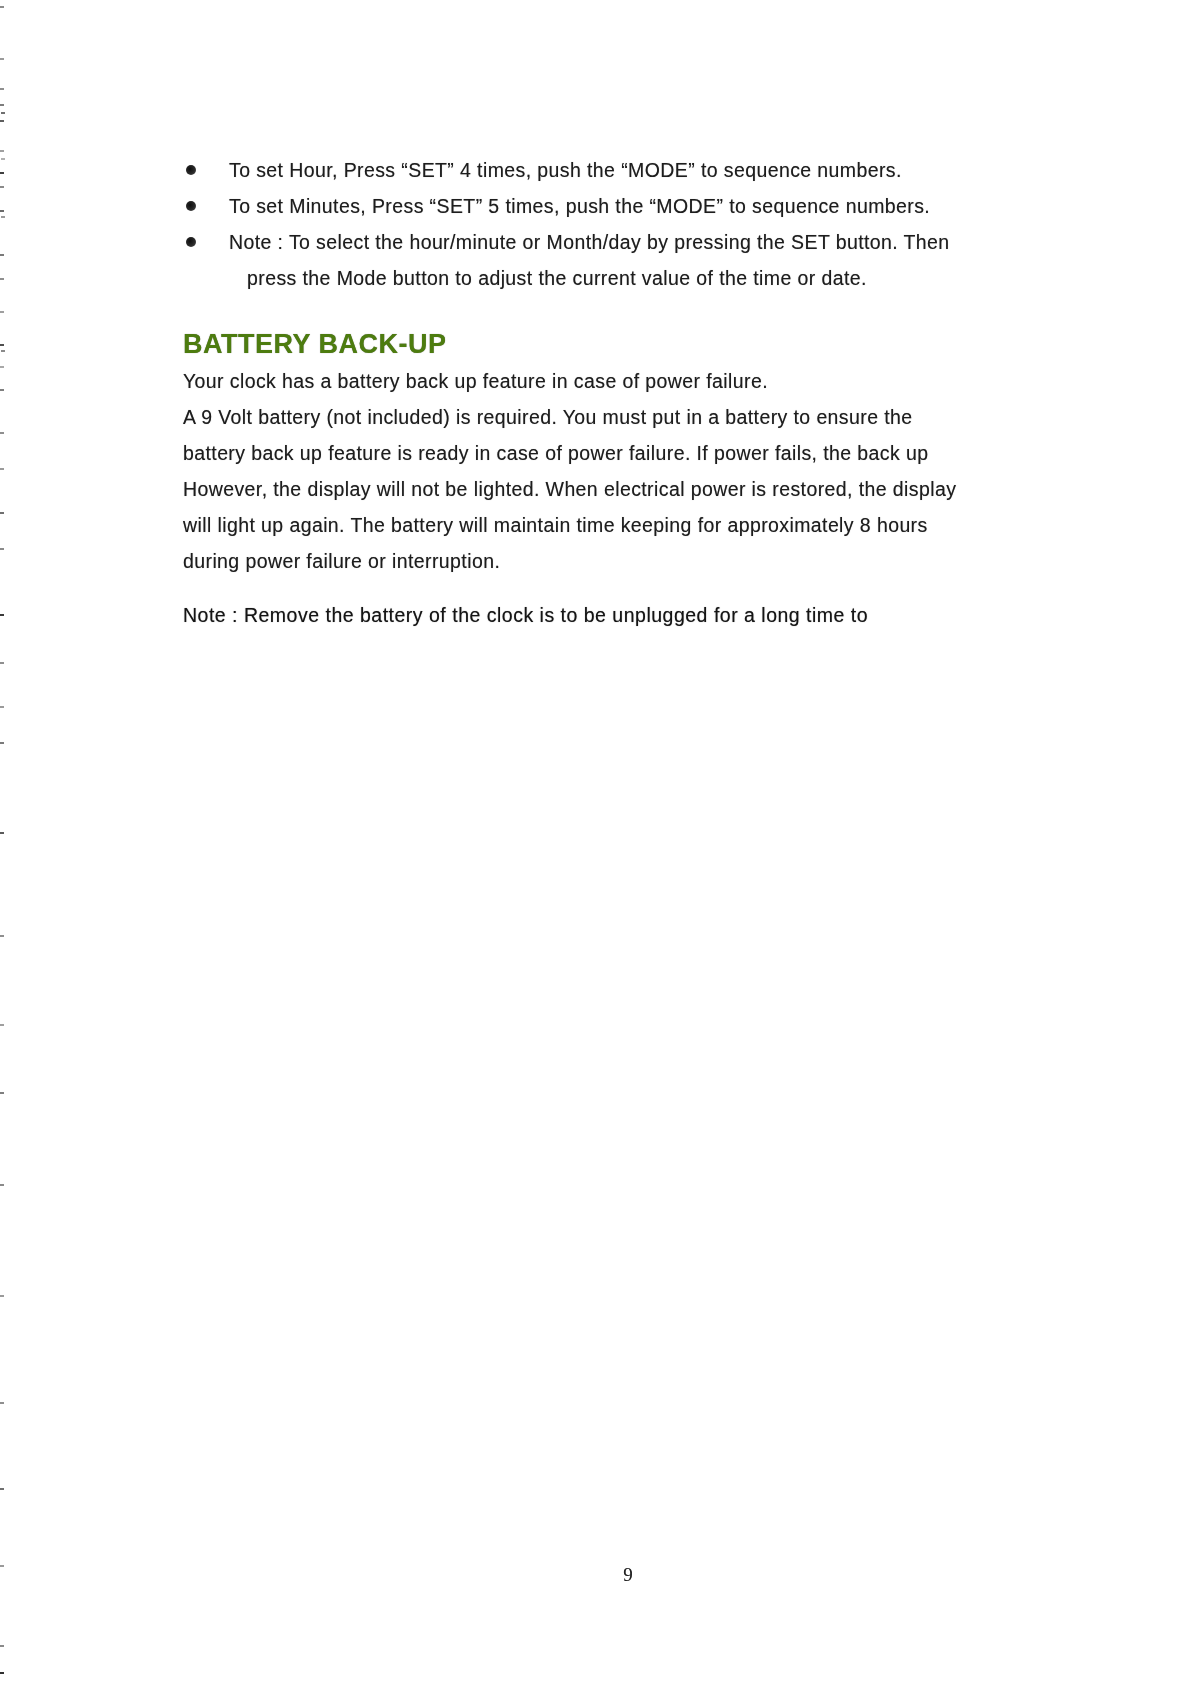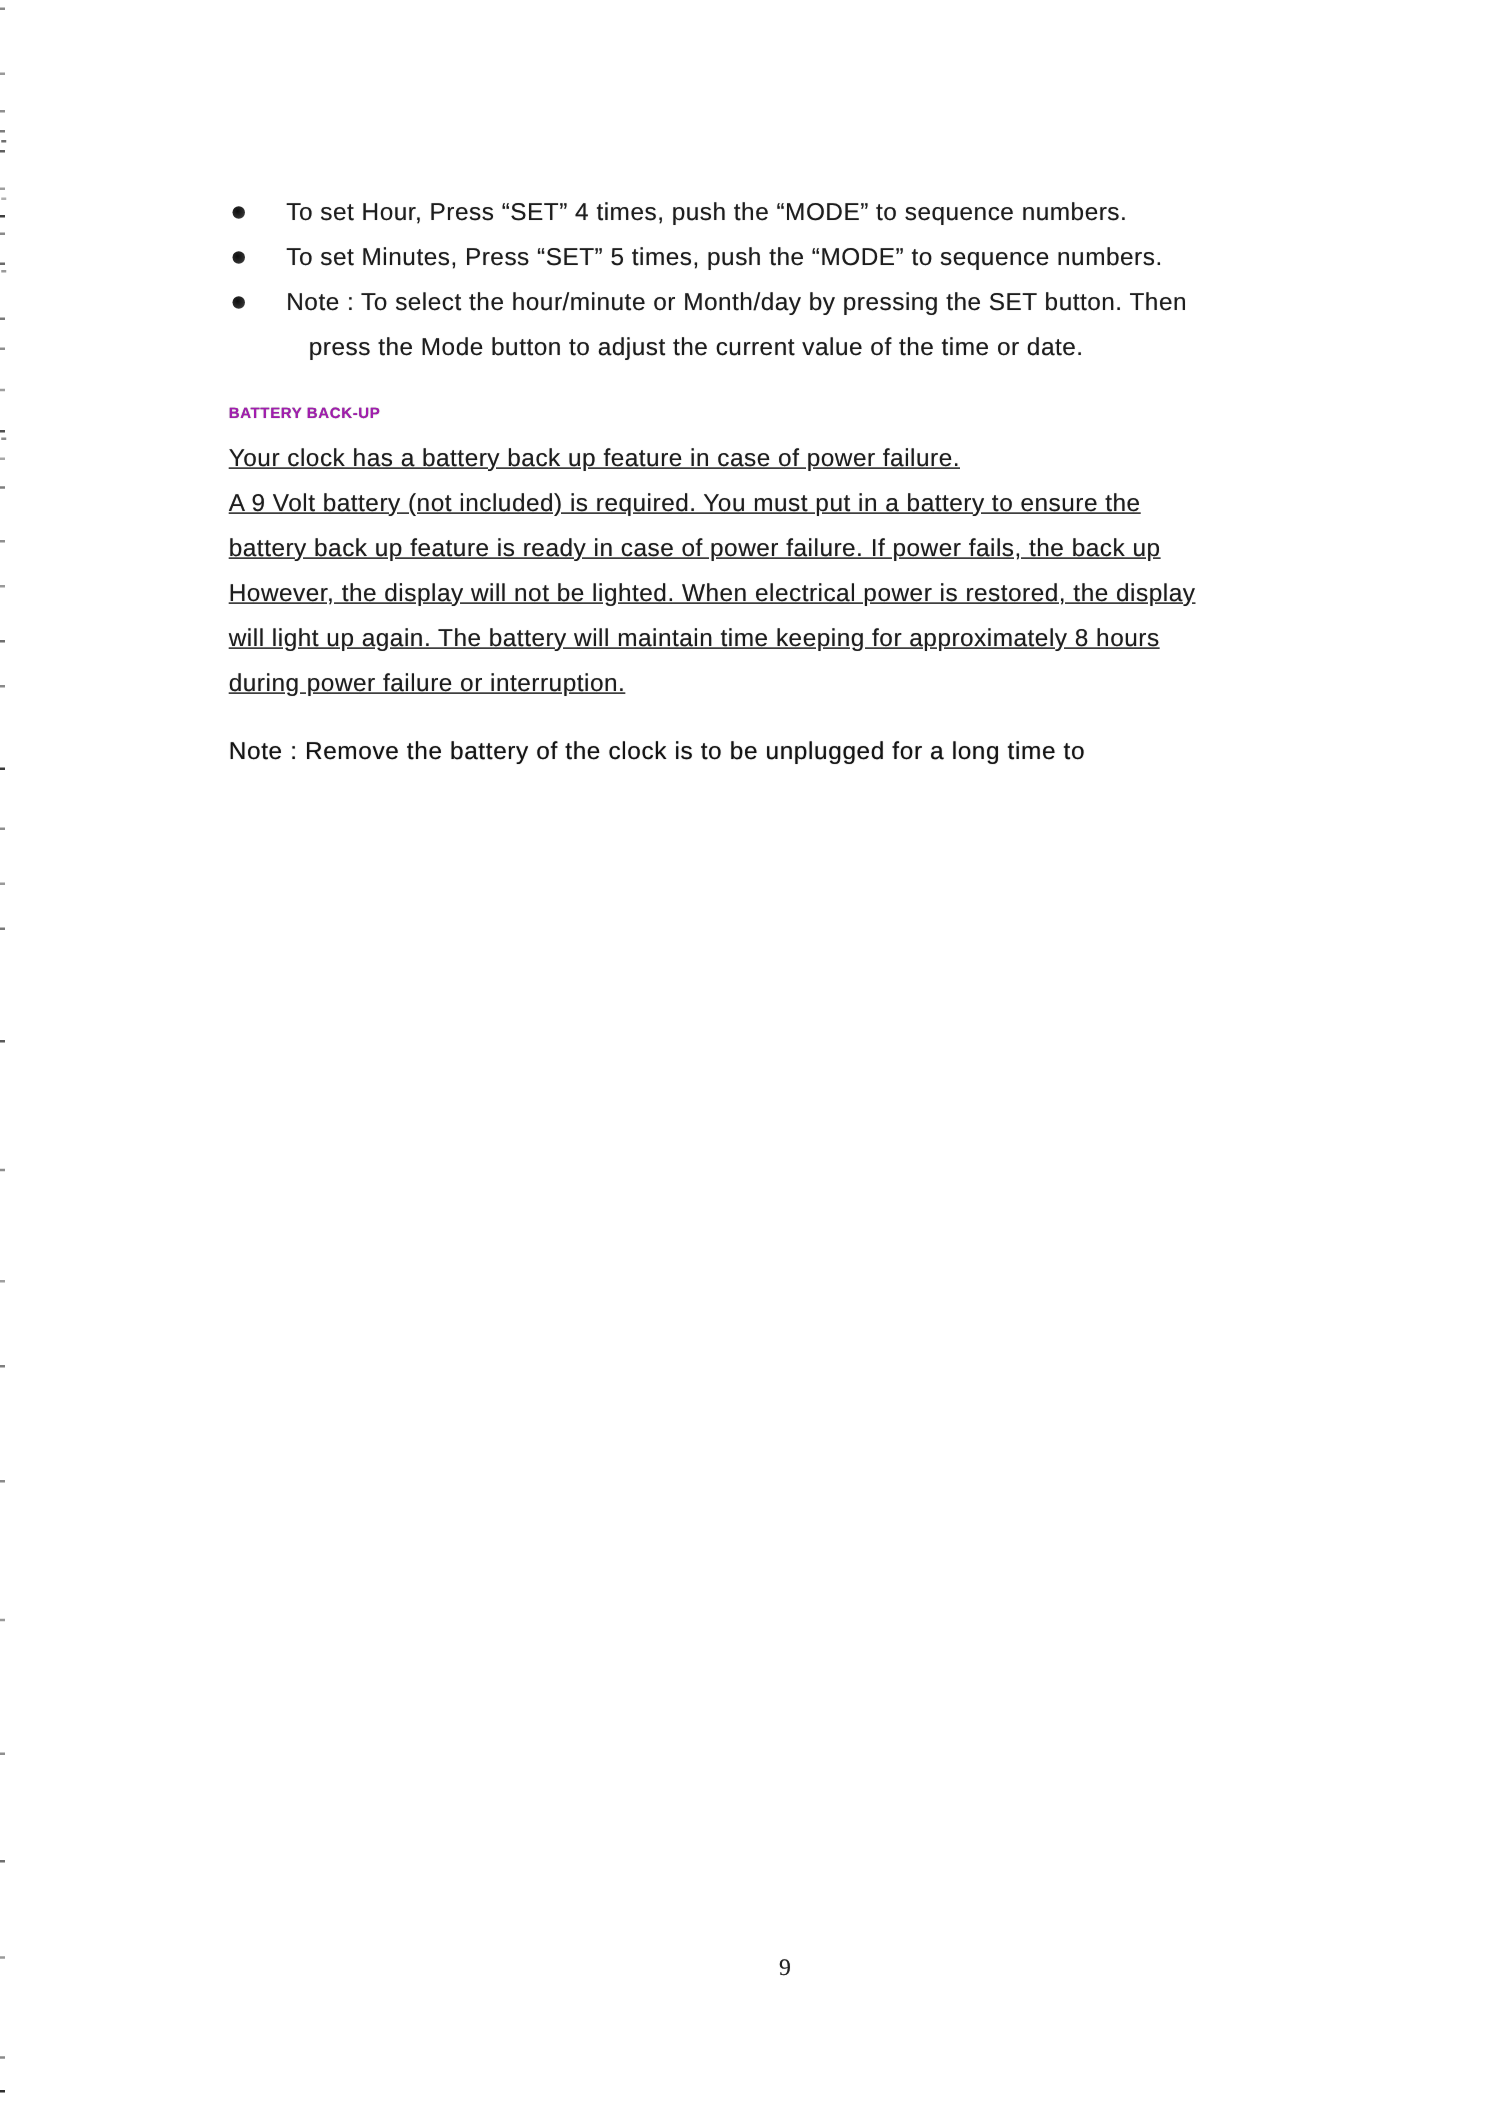--- a/index.html
+++ b/index.html
@@ -20,26 +20,26 @@
   .line { white-space:nowrap; }
   .bullet-row { position:relative; }
   .bullet-row > .line { margin-left:46px; }
   .cont-row > .line { margin-left:64px; }
   .dot {
     position:absolute; left:3px; top:13px;
     width:10px; height:10px; border-radius:50%;
     background:radial-gradient(circle at 40% 40%, #0d0d0d 0%, #2a2a2a 55%, #5a5a5a 100%);
   }
   .heading {
-    margin-top:16px;
-    font-size:12px; font-weight:bold; letter-spacing:0.5px;
-    color:#a21caf;
+    margin-top:30px;
+    font-size:27px; font-weight:bold; letter-spacing:0.5px;
+    color:#4d7c0f;
     text-shadow:0 0 0.8px rgba(30,30,30,0.6);
   }
-  .paragraph { margin-top:1px;text-decoration:underline; }
+  .paragraph { margin-top:1px; }
   .note {
     margin-top:18px;
     font-weight:normal; color:#141414;
     letter-spacing:0.5px;
     text-shadow:0 0 0.9px rgba(25,25,25,0.6);
   }
   
   .page-number {
     position:absolute; left:600px; top:1564px; width:56px;
     text-align:center;

